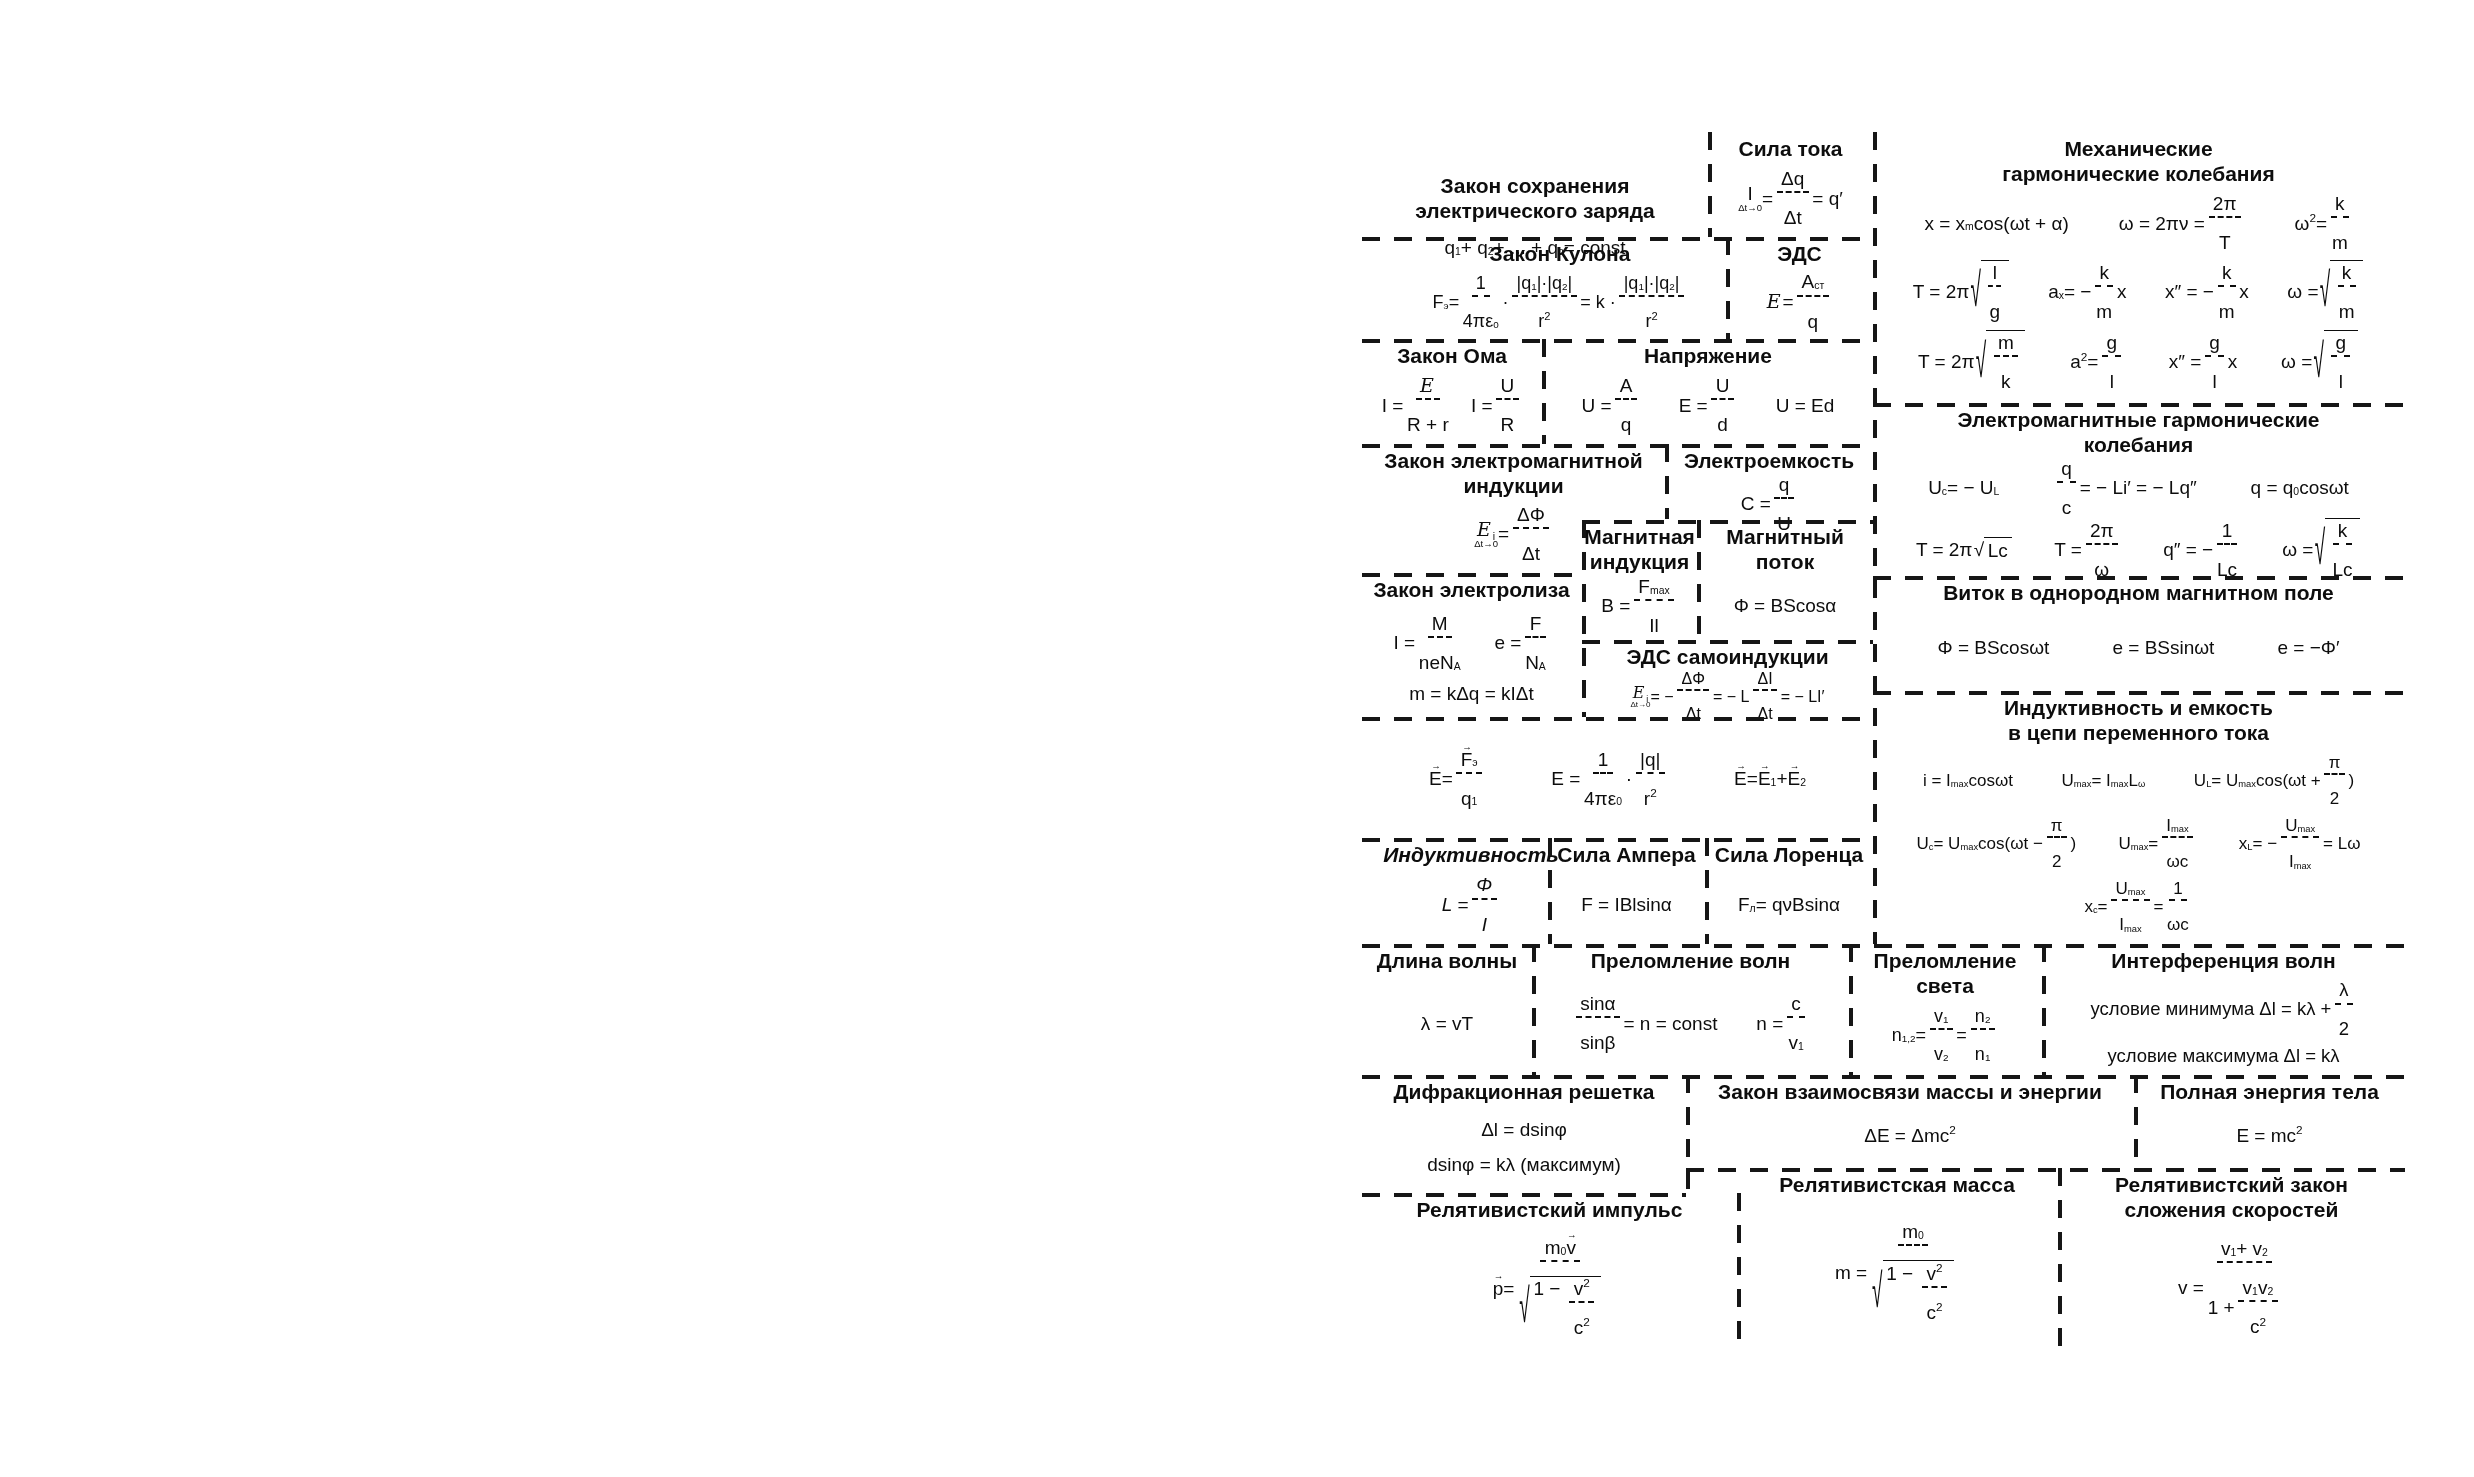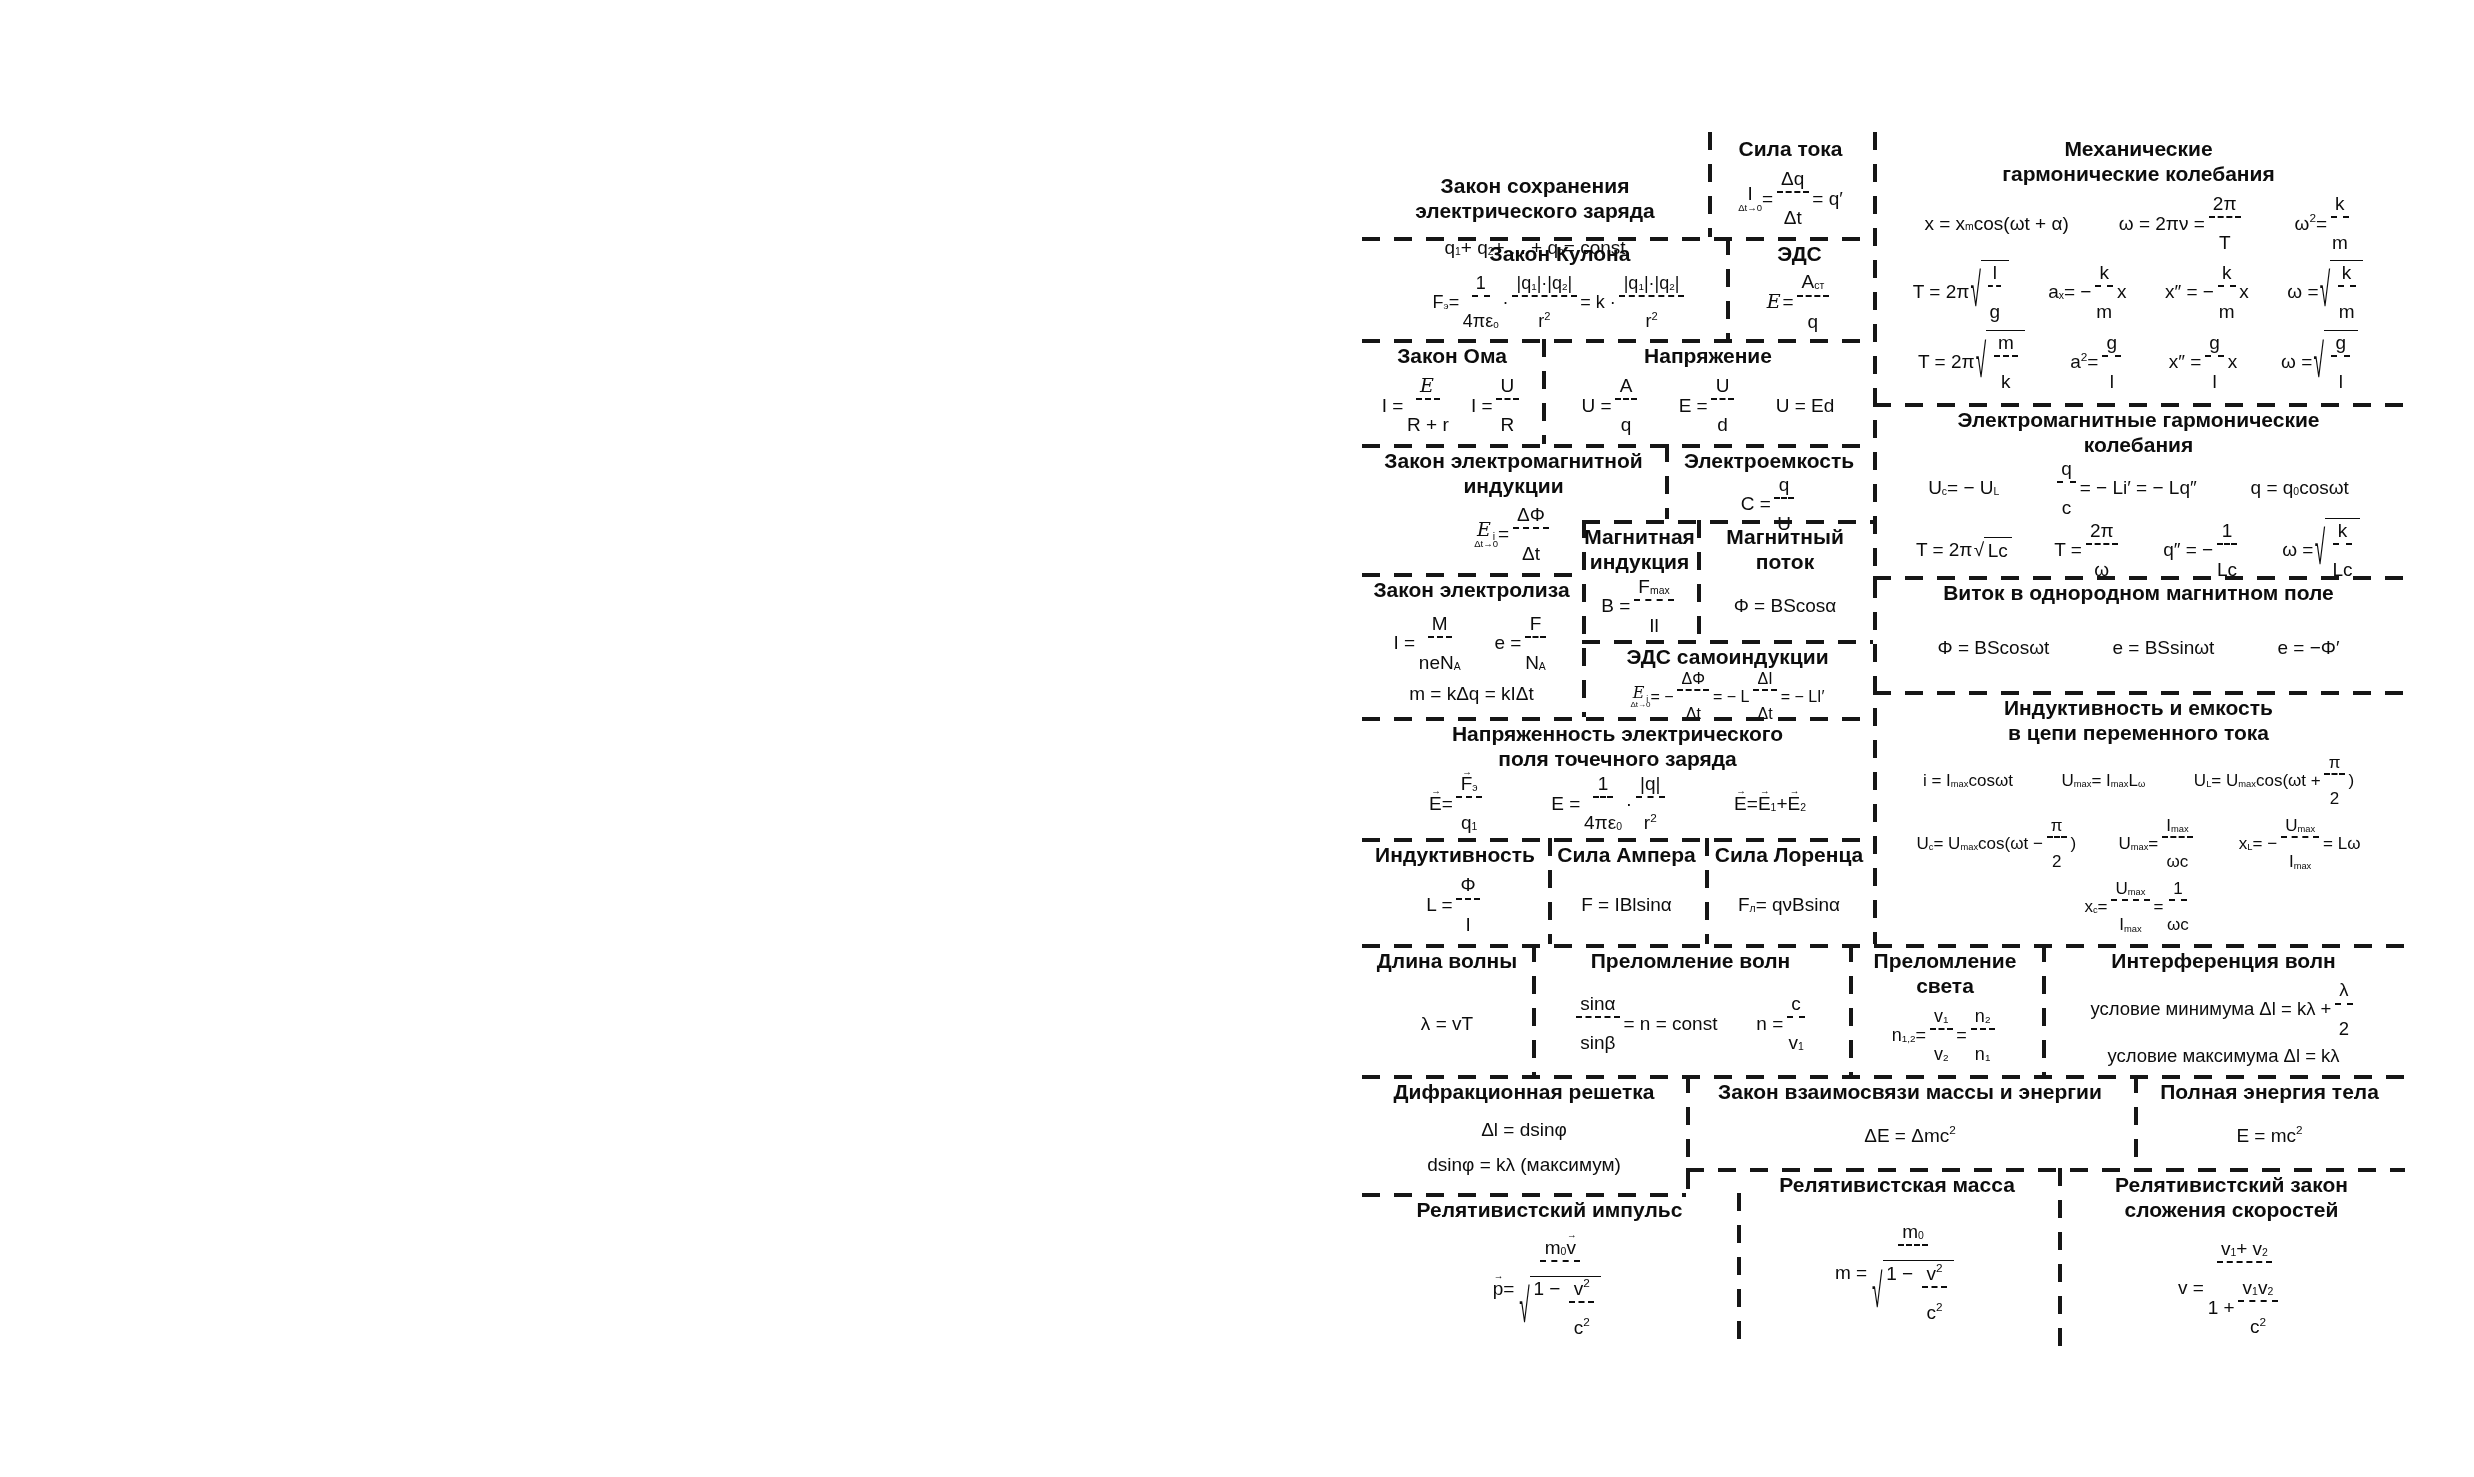--- a/index.html
+++ b/index.html
@@ -195,43 +195,41 @@
               <span class="nu">ΔΦ</span>
               <span class="de">Δt</span>
             </span> = − L <span class="fr">
               <span class="nu">ΔI</span>
               <span class="de">Δt</span>
             </span> = − LI′</span>
         </div>
       </div>
     </div>
     <div class="cell" style="left: 0px; top: 585px; width: 511px; height: 121px;">
-      <div class="title">Напряженность электрического
-поля точечного заряда</div>
       <div class="fwrap">
         <div class="frow">
           <span class="formula"><span class="vec">E</span> = <span class="fr">
               <span class="nu">
                 <span class="vec">F</span>
                 <sub>э</sub>
               </span>
               <span class="de">q<sub>1</sub></span>
             </span></span>
           <span class="formula">E = <span class="fr">
               <span class="nu">1</span>
               <span class="de">4πε<sub>0</sub></span>
             </span> · <span class="fr">
               <span class="nu">|q|</span>
               <span class="de">r<sup>2</sup></span>
             </span></span>
           <span class="formula"><span class="vec">E</span> = <span class="vec">E</span><sub>1</sub> + <span class="vec">E</span><sub>2</sub></span>
         </div>
       </div>
     </div>
-    <div class="cell" style="left: 0px; top: 706px; width: 186px; height: 106px;">
+    <div class="cell" style="left: 16px; top: 706px; width: 186px; height: 106px; font-style: italic;">
       <div class="title">Индуктивность</div>
       <div class="fwrap">
         <div class="frow">
           <span class="formula">L = <span class="fr">
               <span class="nu">Φ</span>
               <span class="de">I</span>
             </span></span>
         </div>
       </div>
     </div>

